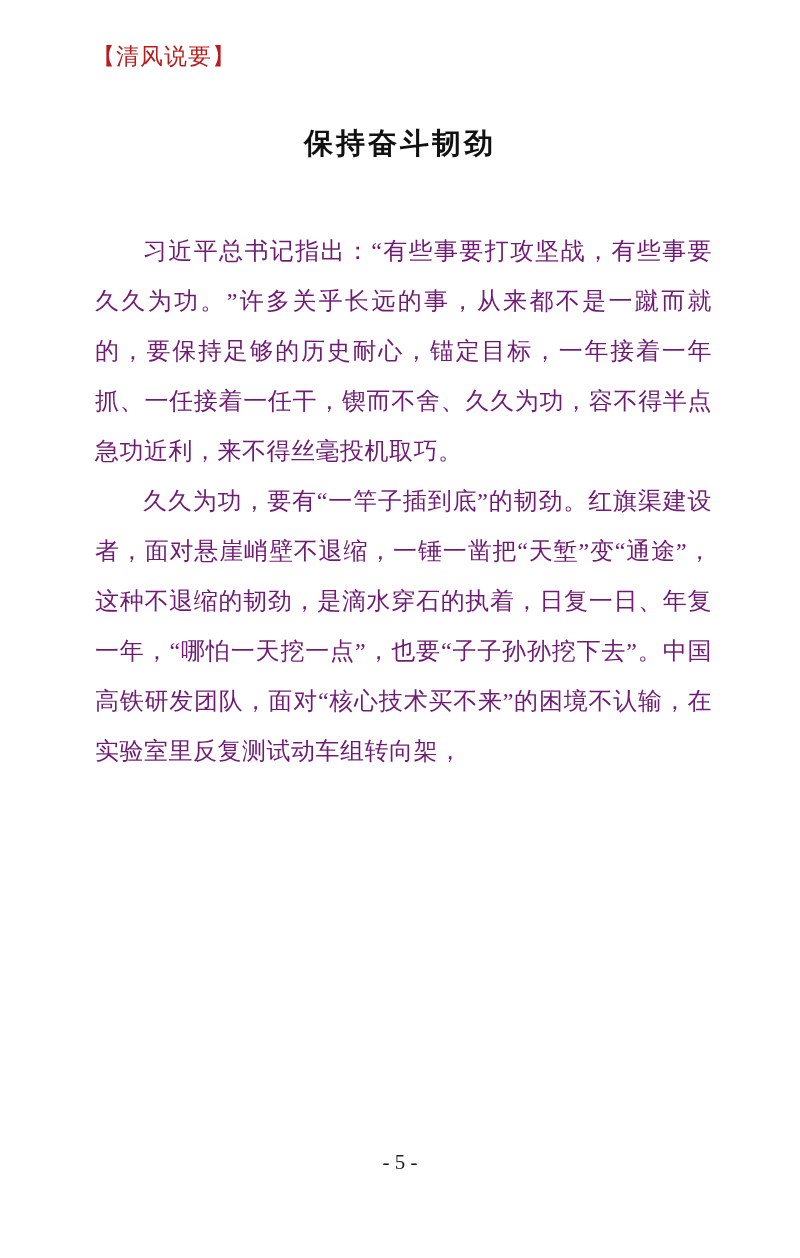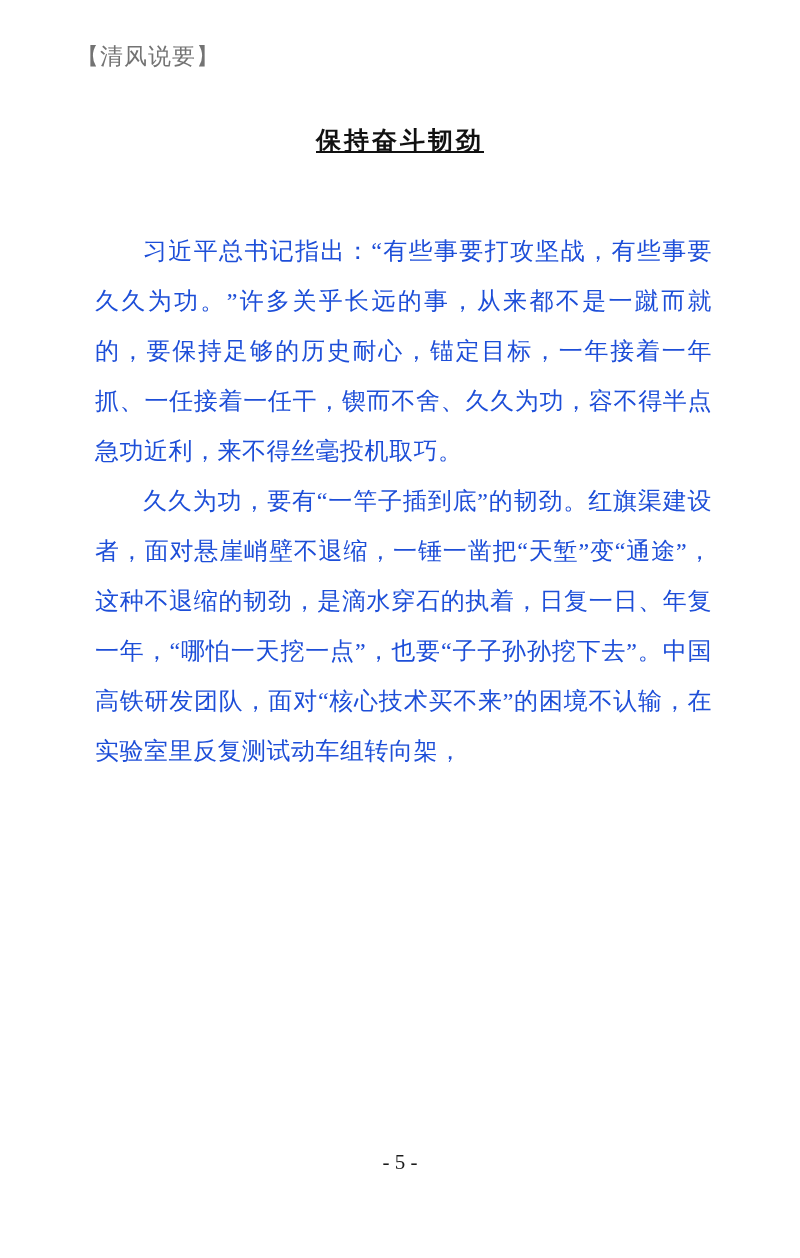--- a/index.html
+++ b/index.html
@@ -13,53 +13,52 @@
     width: 800px;
     height: 1258px;
     background: #ffffff;
     overflow: hidden;
     font-family: "Liberation Serif", "DejaVu Serif", serif;
     color: #161616;
   }
   .doc-header {
     position: absolute;
     top: 41px;
-    left: 76px;
+    left: 92px;
     font-size: 23px;
     letter-spacing: 1px;
-    color: #737373;
+    color: #b91c1c;
   }
   .doc-title {
     position: absolute;
     top: 124px;
     left: 0;
     width: 100%;
     text-align: center;
     font-family: "Liberation Sans", "DejaVu Sans", sans-serif;
     font-weight: bold;
-    font-size: 25px;
+    font-size: 29px;
     letter-spacing: 3px;
     color: #111111;
-    text-decoration: underline;
   }
   .doc-body {
     position: absolute;
     top: 226px;
     left: 95px;
     width: 617px;
   }
   .para {
     margin: 0;
     font-size: 24px;
     line-height: 50px;
     text-indent: 2em;
     text-align: justify;
     text-justify: inter-ideograph;
     letter-spacing: 0.5px;
-    color: #1d4ed8;
+    color: #701a75;
   }
   .doc-footer {
     position: absolute;
     top: 1150px;
     left: 0;
     width: 100%;
     text-align: center;
     font-size: 21px;
     color: #1b1b1b;
   }

